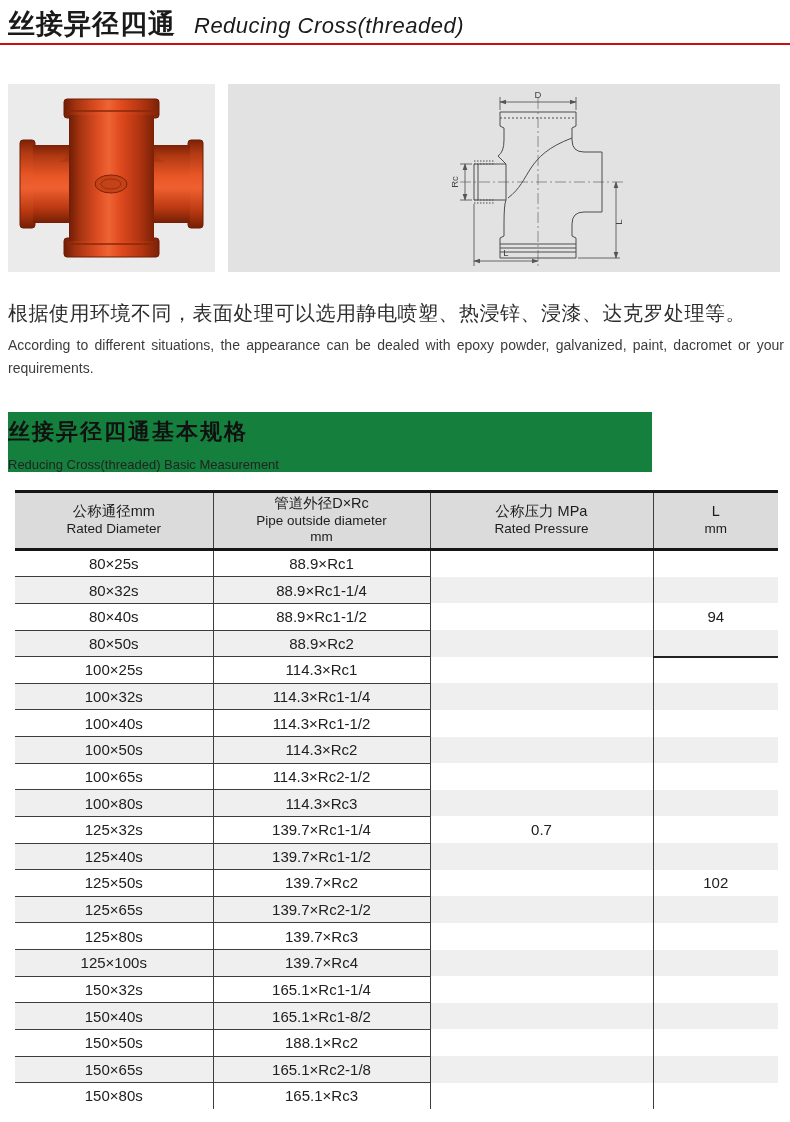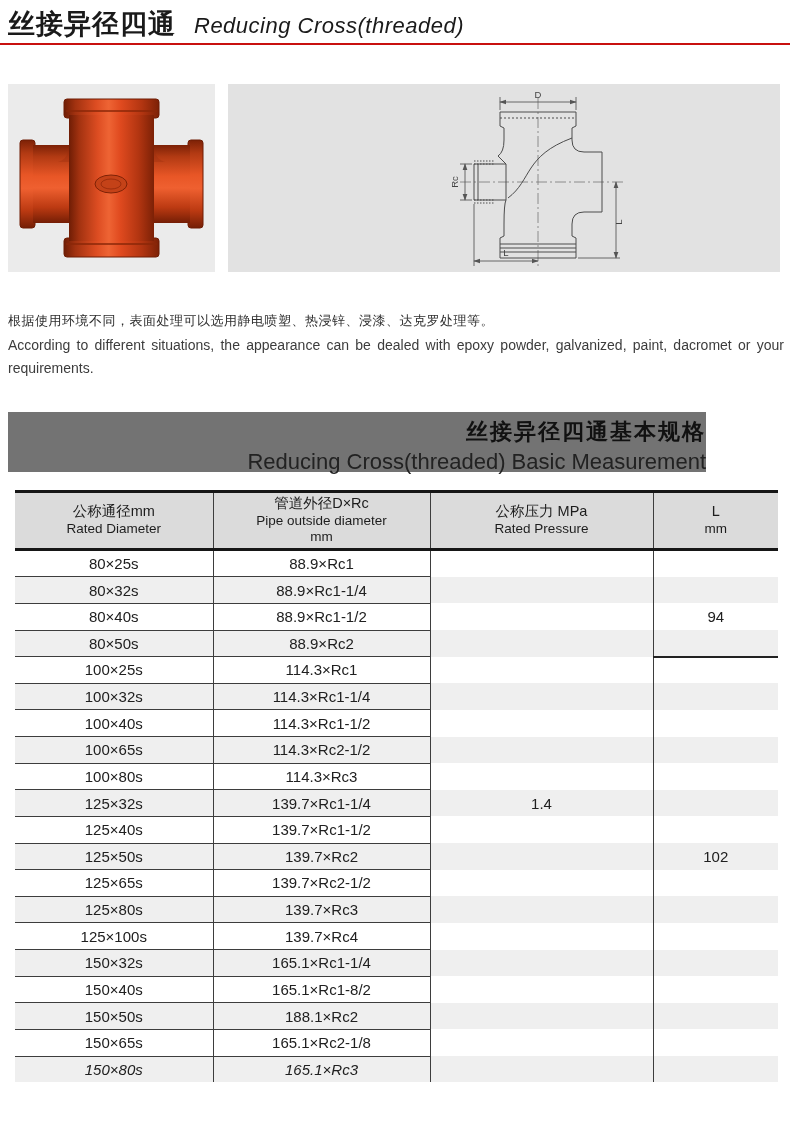--- a/index.html
+++ b/index.html
@@ -11,44 +11,44 @@
   .masthead .zh{font-size:27px;font-weight:bold;letter-spacing:1px;}
   .masthead .en{font-size:22px;font-weight:500;letter-spacing:.5px;font-style:italic;}
   .accent-rule{position:absolute;left:0;top:43px;width:790px;height:2px;}
 
   
   .photo-box{position:absolute;left:8px;top:84px;width:207px;height:188px;background:#ebebeb;}
   .diagram-box{position:absolute;left:228px;top:84px;width:552px;height:188px;background:#e2e2e2;}
   .photo-box svg,.diagram-box svg{display:block;width:100%;height:100%;}
 
   
-  .desc-zh{position:absolute;left:8px;top:300px;width:778px;font-size:13px;color:#2e2e2e;letter-spacing:.5px;margin-top:12px;}
+  .desc-zh{position:absolute;left:8px;top:300px;width:778px;font-size:20px;color:#2e2e2e;letter-spacing:.5px;}
   .desc-en{position:absolute;left:8px;top:334px;width:776px;font-size:14px;color:#3c3c3c;
            line-height:1.62;text-align:justify;}
 
   
-  .band{position:absolute;left:8px;top:412px;width:698px;height:60px;background:#737373;text-align:right;}
+  .band{position:absolute;left:8px;top:412px;width:644px;height:60px;background:#15803d;text-align:left;}
   .band .zh{font-size:22px;font-weight:bold;padding-top:5px;letter-spacing:2px;color:#111;}
-  .band .en{font-size:22px;color:#222;margin-top:2px;}
+  .band .en{font-size:13px;color:#222;margin-top:10px;}
 
   
   .spec-table{position:absolute;left:15px;top:490px;width:763px;border-collapse:collapse;table-layout:fixed;}
   .spec-table col.w1{width:198px}.spec-table col.w2{width:217px}
   .spec-table col.w3{width:223px}.spec-table col.w4{width:125px}
   .spec-table thead th{background:#dbdbdb;border-top:3px solid #161616;border-bottom:3px solid #161616;
       font-weight:normal;height:46px;vertical-align:middle;padding:2px 0;color:#1d1d1d;}
   .spec-table thead th div{line-height:1.22;}
   .hl-zh{font-size:14.5px;}
   .hl-en{font-size:13.5px;}
   .spec-table td{padding:0;height:25.64px;text-align:center;vertical-align:middle;
       font-size:15px;color:#202020;}
   .spec-table .vline{border-right:1.5px solid #3d3d3d;}
   .spec-table td.c1,.spec-table td.c2{border-bottom:1.5px solid #3d3d3d;margin-top:16px;}
   .spec-table tbody tr:nth-child(even) td{background:#efefef;}
-  .spec-table tbody tr:last-child td{border-bottom:none;font-style:italic;}
+  .spec-table tbody tr:last-child td{border-bottom:none;}
   .spec-table tr.l-divider td.c4{border-bottom:2.5px solid #222;}
 
   .dline{stroke:#4c4c4c;stroke-width:1;fill:none;}
   .dimline{stroke:#5a5a5a;stroke-width:.9;fill:none;}
   .dimtext{font-family:"Liberation Sans","DejaVu Sans",sans-serif;font-size:9.5px;fill:#444;}
 </style>
 </head>
 <body>
 
 <div class="page">
@@ -216,35 +216,41 @@
           <td class="c3 vline"></td>
           <td class="c4"></td>
         </tr>
         <tr>
           <td class="c1 vline">100×40s</td>
           <td class="c2 vline">114.3×Rc1-1/2</td>
           <td class="c3 vline"></td>
           <td class="c4"></td>
         </tr>
         <tr>
+          <td class="c1 vline">100×50s</td>
+          <td class="c2 vline">114.3×Rc2</td>
+          <td class="c3 vline"></td>
+          <td class="c4"></td>
+        </tr>
+        <tr>
           <td class="c1 vline">100×65s</td>
           <td class="c2 vline">114.3×Rc2-1/2</td>
           <td class="c3 vline"></td>
           <td class="c4"></td>
         </tr>
         <tr>
           <td class="c1 vline">100×80s</td>
           <td class="c2 vline">114.3×Rc3</td>
           <td class="c3 vline"></td>
           <td class="c4"></td>
         </tr>
         <tr>
           <td class="c1 vline">125×32s</td>
           <td class="c2 vline">139.7×Rc1-1/4</td>
-          <td class="c3 vline">1.4</td>
+          <td class="c3 vline">0.7</td>
           <td class="c4"></td>
         </tr>
         <tr>
           <td class="c1 vline">125×40s</td>
           <td class="c2 vline">139.7×Rc1-1/2</td>
           <td class="c3 vline"></td>
           <td class="c4"></td>
         </tr>
         <tr>
           <td class="c1 vline">125×50s</td>

